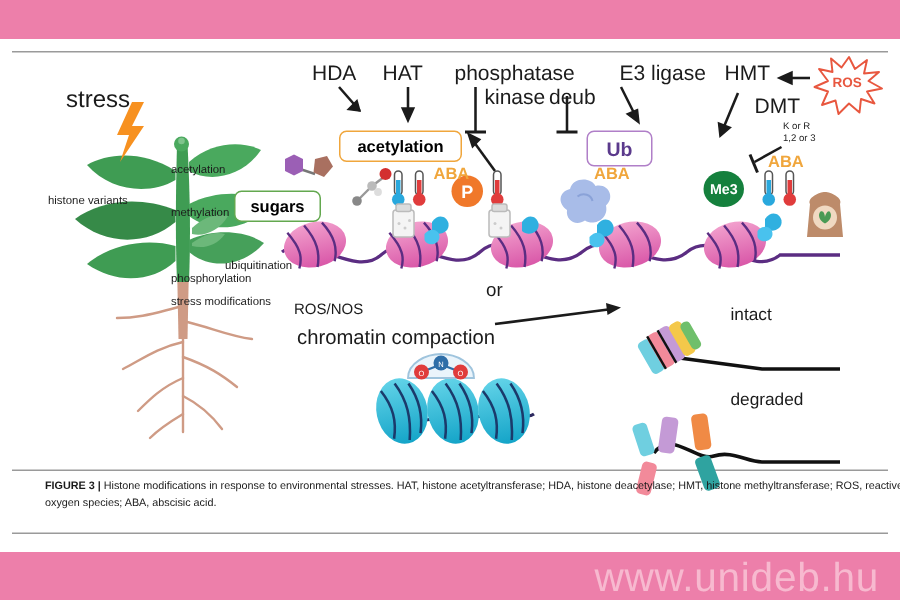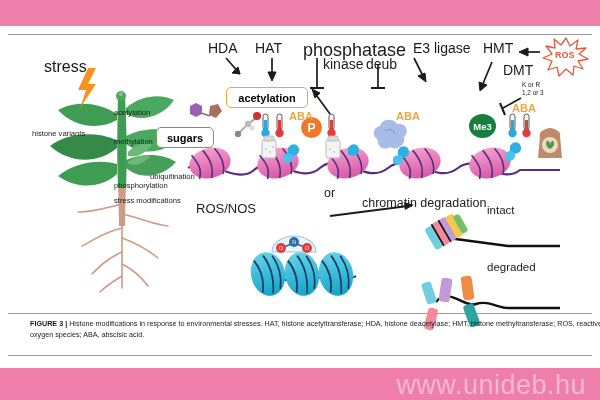--- a/index.html
+++ b/index.html
@@ -301,47 +301,48 @@
       <span>histone variants</span>
     </div>
     <div class="lbl" style="left:114px;top:72px;font-size:7.6px;">acetylation</div>
     <div class="lbl" style="left:114px;top:101px;font-size:7.6px;">methylation</div>
     <div class="lbl" style="left:114px;top:136px;font-size:7.6px;padding-left:36px;">ubiquitination</div>
     <div class="lbl" style="left:114px;top:145px;font-size:7.6px;">phosphorylation</div>
     <div class="lbl" style="left:114px;top:160px;font-size:7.6px;">stress modifications</div>
 
     <div class="lbl" style="left:208px;top:4px;font-size:14px;">HDA</div>
     <div class="lbl" style="left:255px;top:4px;font-size:14px;">HAT</div>
-    <div class="lbl" style="left:303px;top:4px;font-size:18px;">phosphatase</div>
+    <div class="lbl" style="left:303px;top:4px;font-size:14px;">phosphatase</div>
     <div class="lbl" style="left:323px;top:20px;font-size:14px;">kinase</div>
     <div class="lbl" style="left:413px;top:4px;font-size:14px;">E3 ligase</div>
     <div class="lbl" style="left:366px;top:20px;font-size:14px;">deub</div>
     <div class="lbl" style="left:483px;top:4px;font-size:14px;">HMT</div>
     <div class="lbl" style="left:503px;top:26px;font-size:14px;">DMT</div>
 
     <div class="lbl" style="left:522px;top:45px;font-size:6.4px;">K or R</div>
     <div class="lbl" style="left:522px;top:53px;font-size:6.4px;">1,2 or 3</div>
 
     <div class="lbl" style="left:555px;top:14px;font-size:9px;font-weight:bold;color:#e8573f;">ROS</div>
 
     <div class="box" style="left:156px;top:51px;width:56px;height:19px;border:1.6px solid #63a84f;font-size:11px;margin-top:40px;">sugars</div>
     <div class="box" style="left:226px;top:51px;width:80px;height:19px;border:1.6px solid #f0a63c;font-size:11px;">acetylation</div>
+    <div class="box" style="left:391px;top:51px;width:42px;height:22px;border:1.6px solid #b07fc8;font-size:13px;color:#5b3a8c;">Ub</div>
 
     <div class="box" style="left:301px;top:81px;width:21px;height:21px;border-radius:50%;
          background:#f0782a;color:#fff;font-size:12px;border:none;">P</div>
 
     <div class="box" style="left:469px;top:78px;width:27px;height:24px;border-radius:50%;
          background:#15803d;color:#fff;font-size:9.5px;border:none;">Me3</div>
 
     <div class="lbl" style="left:289px;top:74px;font-size:11px;color:#f0a63c;font-weight:bold;">ABA</div>
     <div class="lbl" style="left:396px;top:74px;font-size:11px;color:#f0a63c;font-weight:bold;">ABA</div>
     <div class="lbl" style="left:512px;top:66px;font-size:11px;color:#f0a63c;font-weight:bold;">ABA</div>
 
-    <div class="lbl" style="left:196px;top:165px;font-size:13px;">ROS/NOS</div>
+    <div class="lbl" style="left:196px;top:165px;font-size:10px;">ROS/NOS</div>
     <div class="lbl" style="left:324px;top:150px;font-size:12.5px;">or</div>
-    <div class="lbl" style="left:362px;top:160px;font-size:12.5px;">chromatin degradation</div>
+    <div class="lbl" style="left:198px;top:181px;font-size:13.5px;">chromatin compaction</div>
     <div class="lbl" style="left:487px;top:168px;font-size:11.5px;">intact</div>
     <div class="lbl" style="left:487px;top:225px;font-size:11.5px;">degraded</div>
   </div>
 
   <div class="cap"><b>FIGURE 3 |</b><span> Histone modifications in response to environmental stresses. HAT, histone acetyltransferase; HDA, histone deacetylase; HMT, histone methyltransferase; ROS, reactive oxygen species; ABA, abscisic acid.</span></div>
 
 </div>
 
 </body></html>

